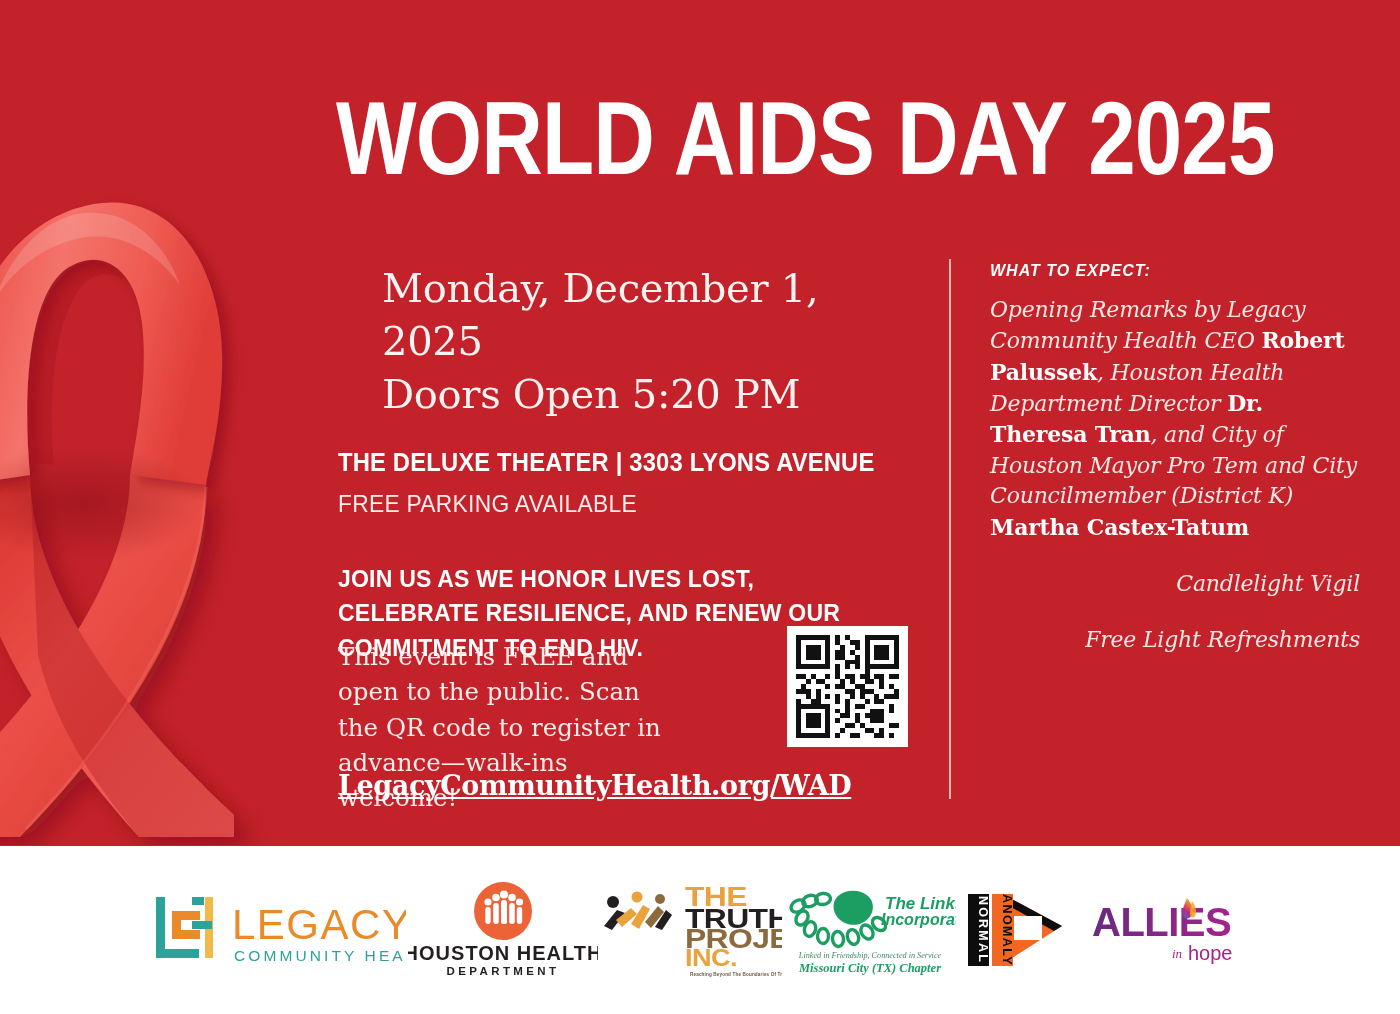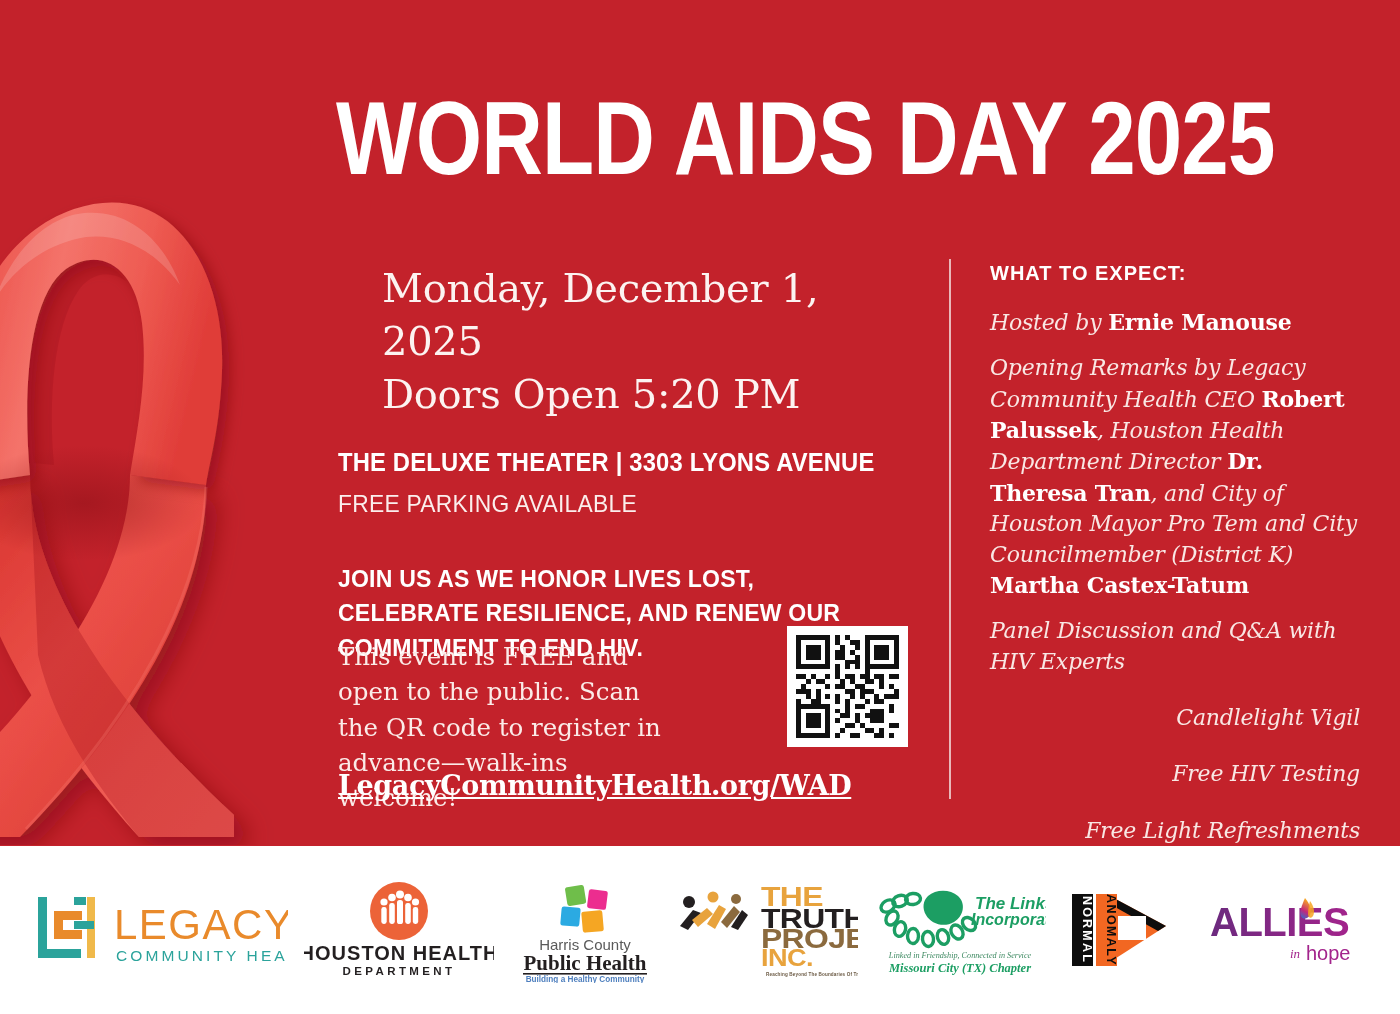--- a/index.html
+++ b/index.html
@@ -149,22 +149,23 @@
   .right-col {
     position: absolute;
     left: 990px; top: 262px;
     width: 370px;
   }
 
   .wte-head {
     color: #FFFFFF;
     font-family: "Liberation Sans Narrow", "Liberation Sans", sans-serif;
     font-weight: bold;
-    font-size: 20px;
+    font-size: 16px;
     letter-spacing: 1px;
+    font-style: italic;
   }
 
   .wte-item {
     color: #F9E7E4;
     font-family: "DejaVu Serif", "Liberation Serif", serif;
     font-style: italic;
     font-size: 22px;
     line-height: 1.38;
     letter-spacing: -0.2px;
   }
@@ -179,21 +180,21 @@
 
   
   .footer {
     position: absolute;
     left: 0; top: 846px;
     width: 1400px; height: 168px;
     background: #FFFFFF;
     display: flex;
     align-items: center;
     justify-content: center;
-    gap: 16px;
+    gap: 2px;
   }
   .logo { position: relative; flex: none; }
   .logo svg { display: block; }
 </style>
 </head>
 <body>
 
 <div id="poster">
 
   <div class="hero">
@@ -426,25 +427,22 @@
           <rect x="16" y="20" width="1" height="1"></rect>
             <rect x="15" y="17" width="1" height="1"></rect>
         </g>
       </svg>
     </div>
 
     <div class="divider"></div>
 
     <div class="right-col">
       <div class="wte-head">WHAT TO EXPECT:</div>
-      <div class="wte-item gap-a"><span>Hosted by </span><b>Ernie Manouse</b></div>
       <div class="wte-item gap-b"><span>Opening Remarks by Legacy Community Health CEO </span><b>Robert Palussek</b><span>, Houston Health Department Director </span><b>Dr. Theresa Tran</b><span>, and City of Houston Mayor Pro Tem and City Councilmember (District K) </span><b>Martha Castex-Tatum</b></div>
-      <div class="wte-item gap-b"><span>Panel Discussion and Q&amp;A with HIV Experts</span></div>
       <div class="wte-item gap-c"><span>Candlelight Vigil</span></div>
-      <div class="wte-item gap-c"><span>Free HIV Testing</span></div>
       <div class="wte-item gap-c"><span>Free Light Refreshments</span></div>
     </div>
   </div>
 
   <div class="footer">
 
     <div class="logo" style="width:258px">
       <svg viewBox="0 0 258 86" xmlns="http://www.w3.org/2000/svg">
         <g>
           <path d="M8 10 h9 v52 h34 v9 H8 Z" fill="#2BA39B"></path>
@@ -473,34 +471,20 @@
               <rect x="101.2" y="23" width="5.6" height="21" rx="2.4"></rect>
             <circle cx="111.5" cy="22" r="3.6"></circle>
               <rect x="108.8" y="27" width="5.4" height="17" rx="2.4"></rect>
           </g>
         </g>
         <text x="95" y="80" text-anchor="middle" font-family="'Liberation Sans',sans-serif" font-size="20" font-weight="bold" letter-spacing="1" fill="#231F20">HOUSTON HEALTH</text>
         <text x="95" y="95" text-anchor="middle" font-family="'Liberation Sans',sans-serif" font-size="11.5" font-weight="bold" letter-spacing="3.4" fill="#231F20">DEPARTMENT</text>
       </svg>
     </div>
 
-    <div class="logo" style="width:150px">
-      <svg viewBox="0 0 150 105" xmlns="http://www.w3.org/2000/svg">
-        <g>
-          <rect x="56" y="8" width="19" height="19" rx="2.5" fill="#6FBE4A" transform="rotate(-9 65 17)"></rect>
-          <rect x="78" y="12" width="19" height="19" rx="2.5" fill="#EC2D8F" transform="rotate(7 87 21)"></rect>
-          <rect x="51" y="29" width="19" height="19" rx="2.5" fill="#2BAAE2" transform="rotate(5 60 38)"></rect>
-          <rect x="72" y="33" width="21" height="21" rx="2.5" fill="#F5A623" transform="rotate(-5 82 43)"></rect>
-        </g>
-        <text x="75" y="72" text-anchor="middle" font-family="'Liberation Sans',sans-serif" font-size="15" fill="#5A5A5A">Harris County</text>
-        <text x="75" y="92" text-anchor="middle" font-family="'Liberation Serif',serif" font-size="21" font-weight="bold" fill="#231F20">Public Health</text>
-        <rect x="13" y="95" width="124" height="1.6" fill="#231F20"></rect>
-        <text x="75" y="104" text-anchor="middle" font-family="'Liberation Sans',sans-serif" font-size="8.2" font-weight="bold" fill="#4E7FBE">Building a Healthy Community</text>
-      </svg>
-    </div>
 
     <div class="logo" style="width:182px">
       <svg viewBox="0 0 182 100" xmlns="http://www.w3.org/2000/svg">
         <g>
           <circle cx="13" cy="22" r="6" fill="#231F20"></circle>
           <path d="M4 46 L17 30 L25 33 L12 50 Z" fill="#231F20"></path>
           <path d="M16 40 L31 28 L37 34 L22 47 Z" fill="#E8A33D"></path>
           <circle cx="37" cy="17" r="5.5" fill="#E8A33D"></circle>
           <path d="M31 44 L43 25 L50 29 L39 49 Z" fill="#E8A33D"></path>
           <path d="M45 42 L58 26 L64 32 L51 48 Z" fill="#8B6A3E"></path>

